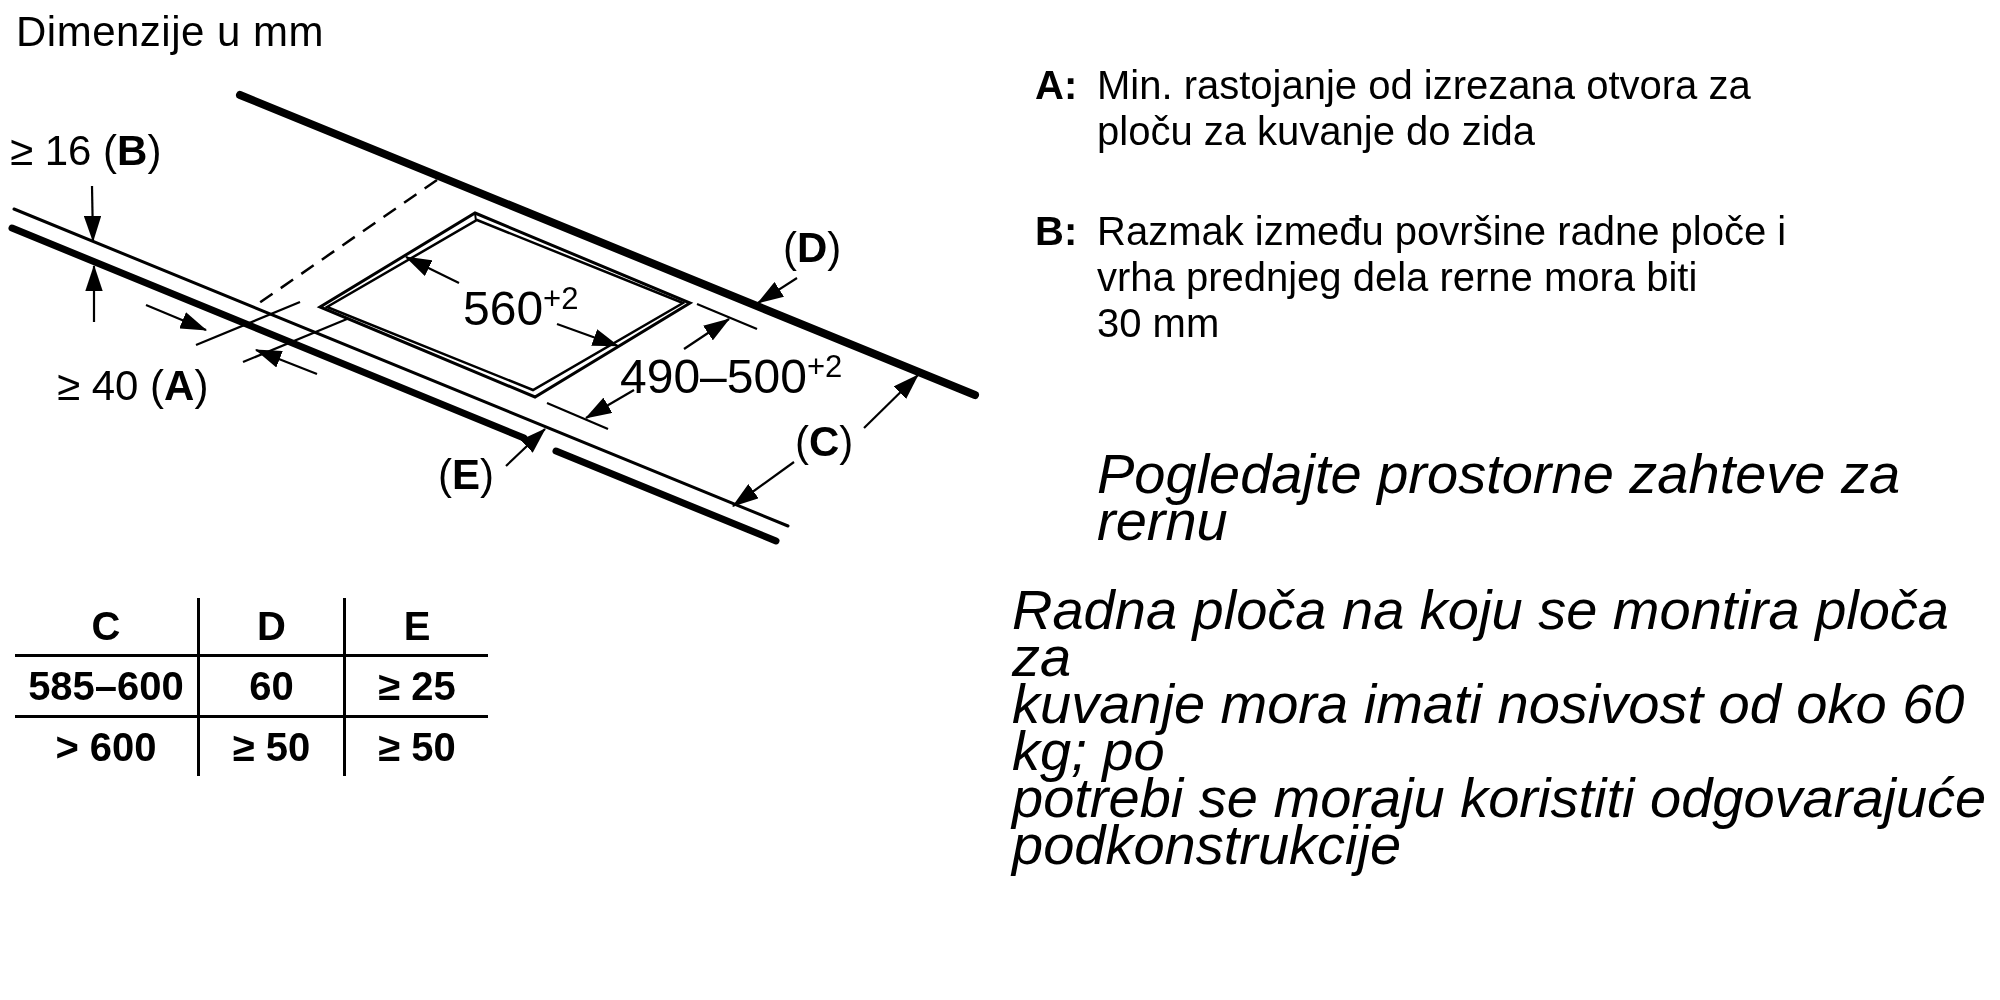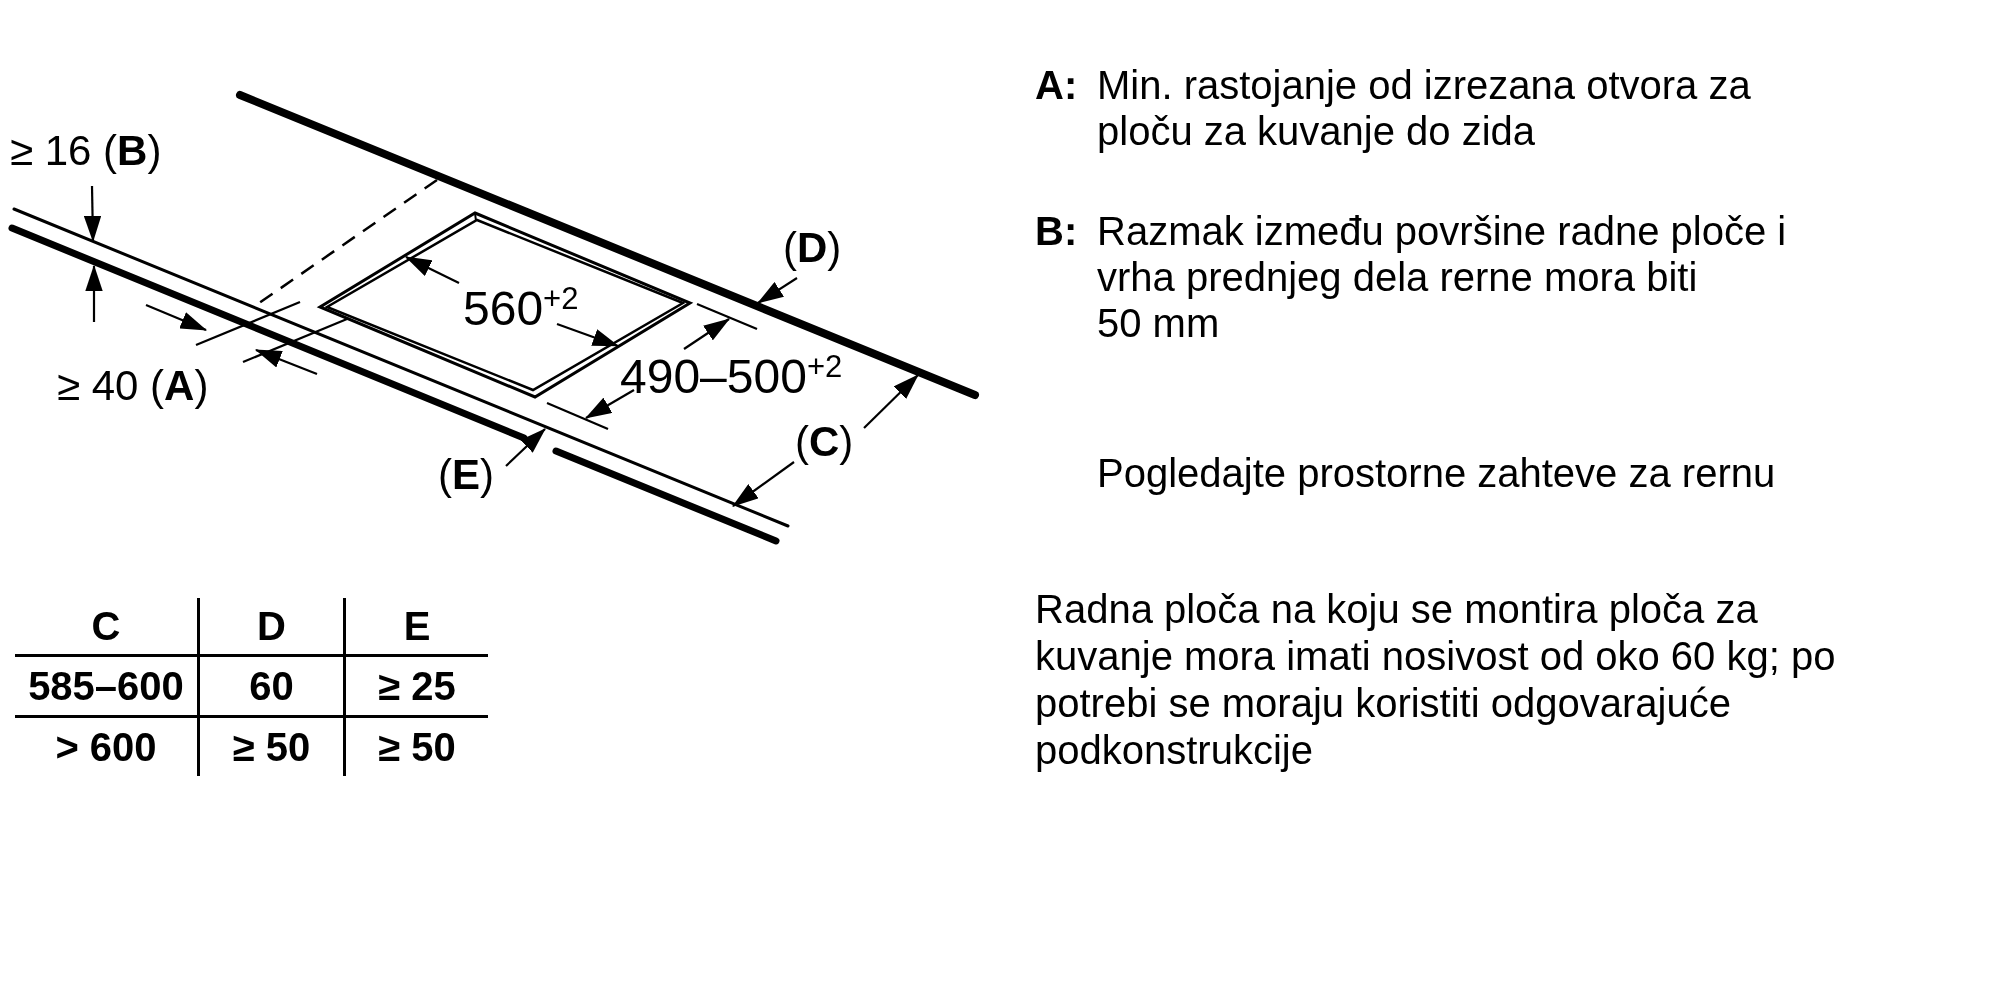--- a/index.html
+++ b/index.html
@@ -16,27 +16,28 @@
   th{height:56px;font-weight:bold;}
   td{height:58px;font-weight:bold;}
   .c1{width:182px;}
   .c2{width:143px;border-left:3px solid #000;}
   .c3{width:142px;border-left:3px solid #000;}
   tbody tr td{border-top:3px solid #000;}
   
   .note{position:absolute;display:flex;font-size:40px;line-height:46px;}
   .note-label{width:62px;font-weight:bold;flex:none;}
   .note-text{white-space:pre-line;}
-  .plain-note{position:absolute;font-size:40px;line-height:47px;white-space:pre-line;}
+  .plain-note{position:absolute;font-size:56px;line-height:47px;white-space:pre-line;font-style:italic;}
 </style>
 </head>
 <body>
 
 <div class="page">
 
+  <div class="title">Dimenzije u mm</div>
 
   <svg class="diagram" width="1000" height="560" viewBox="0 40 1000 560">
     <defs>
       <marker id="arr" viewBox="0 0 12 8" refX="11.5" refY="4" markerWidth="12" markerHeight="8" orient="auto">
         <path d="M0,0 L12,4 L0,8 Z" fill="#000"></path>
       </marker>
     </defs>
 
     <line x1="240" y1="95" x2="975" y2="395" stroke="#000" stroke-width="8" stroke-linecap="round"></line>
     <line x1="14" y1="209" x2="788" y2="526" stroke="#000" stroke-width="3" stroke-linecap="round"></line>
@@ -105,23 +106,23 @@
   <div class="note" style="left:1035px;top:62px;">
     <div class="note-label">A:</div>
     <div class="note-text">Min. rastojanje od izrezana otvora za
 ploču za kuvanje do zida</div>
   </div>
 
   <div class="note" style="left:1035px;top:208px;">
     <div class="note-label">B:</div>
     <div class="note-text">Razmak između površine radne ploče i
 vrha prednjeg dela rerne mora biti
-50 mm</div>
+30 mm</div>
   </div>
 
   <div class="plain-note" style="left:1097px;top:450px;">Pogledajte prostorne zahteve za rernu</div>
 
-  <div class="plain-note" style="left:1035px;top:586px;">Radna ploča na koju se montira ploča za
+  <div class="plain-note" style="left:1012px;top:586px;">Radna ploča na koju se montira ploča za
 kuvanje mora imati nosivost od oko 60 kg; po
 potrebi se moraju koristiti odgovarajuće
 podkonstrukcije</div>
 
 </div>
 
 </body></html>

